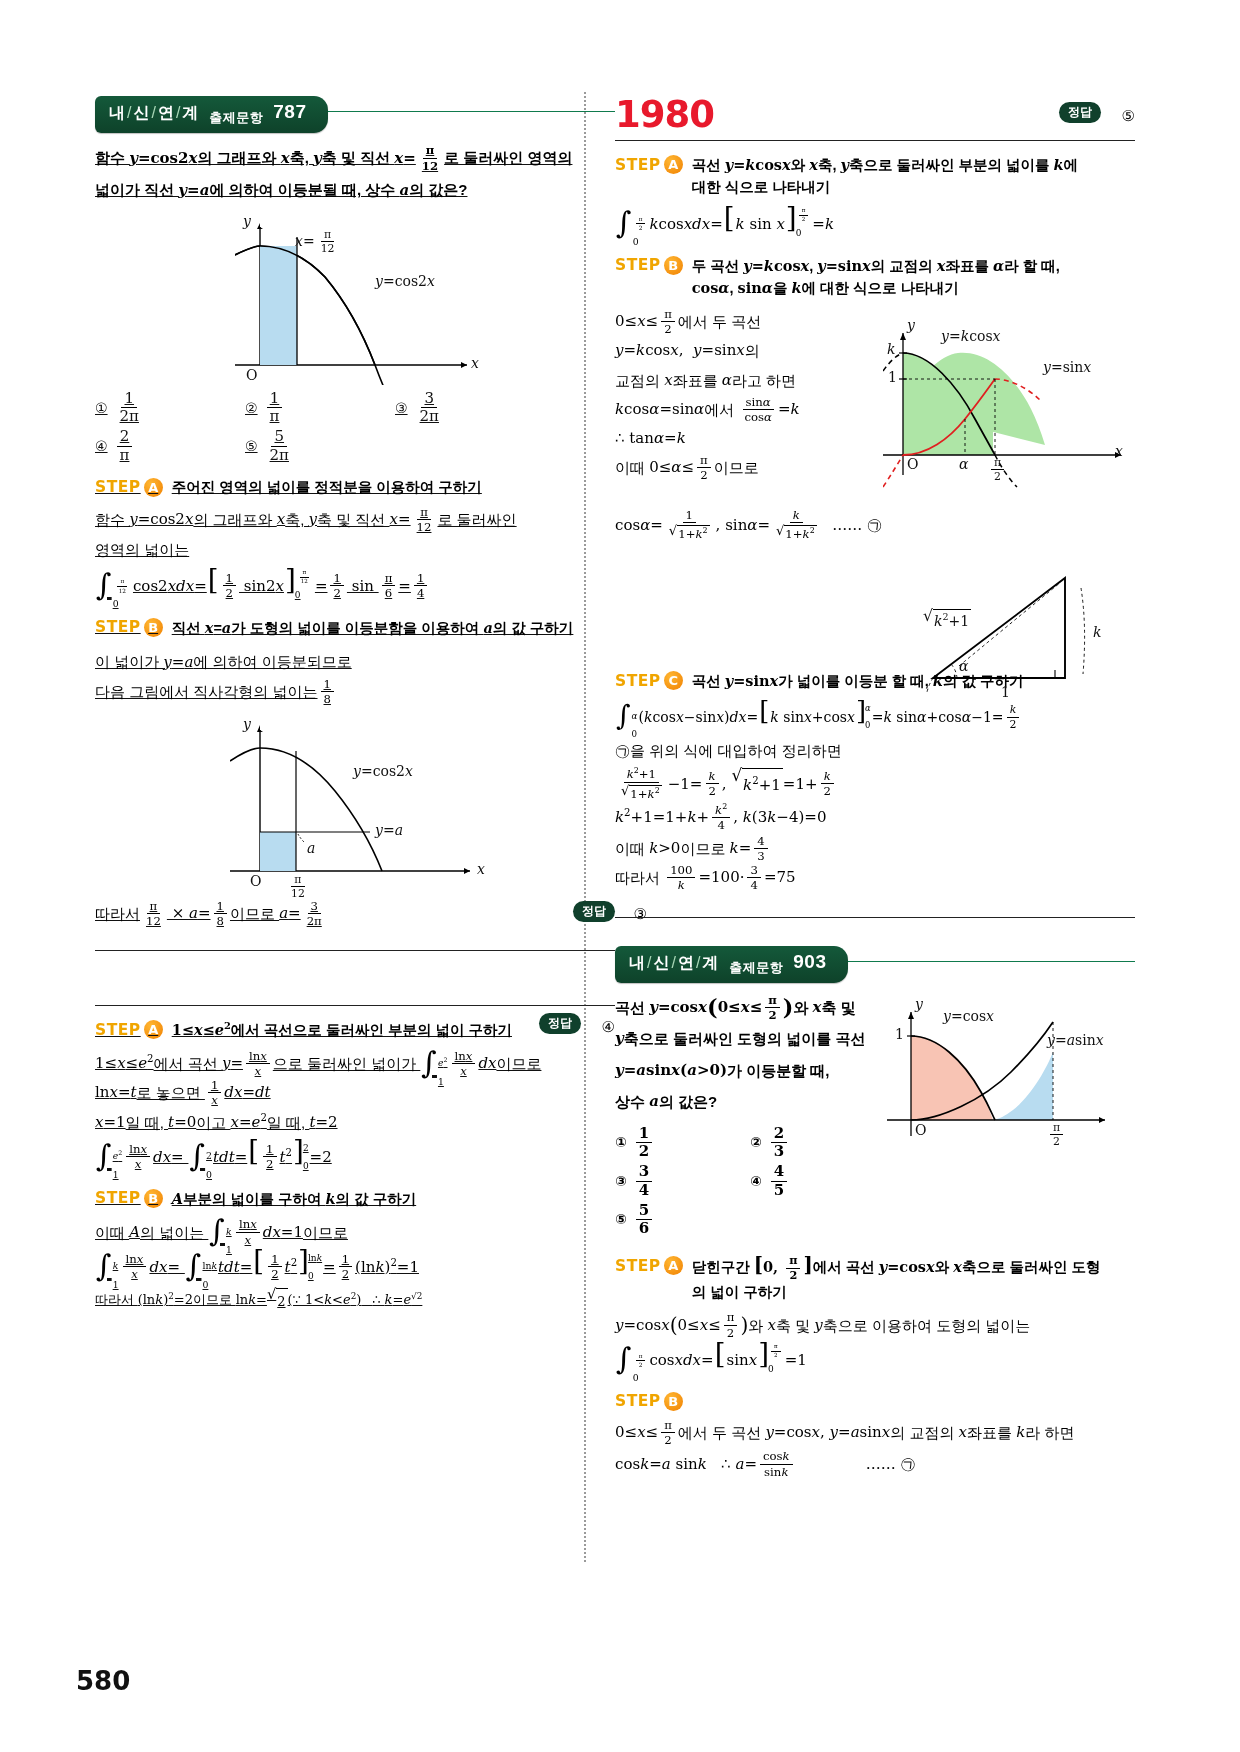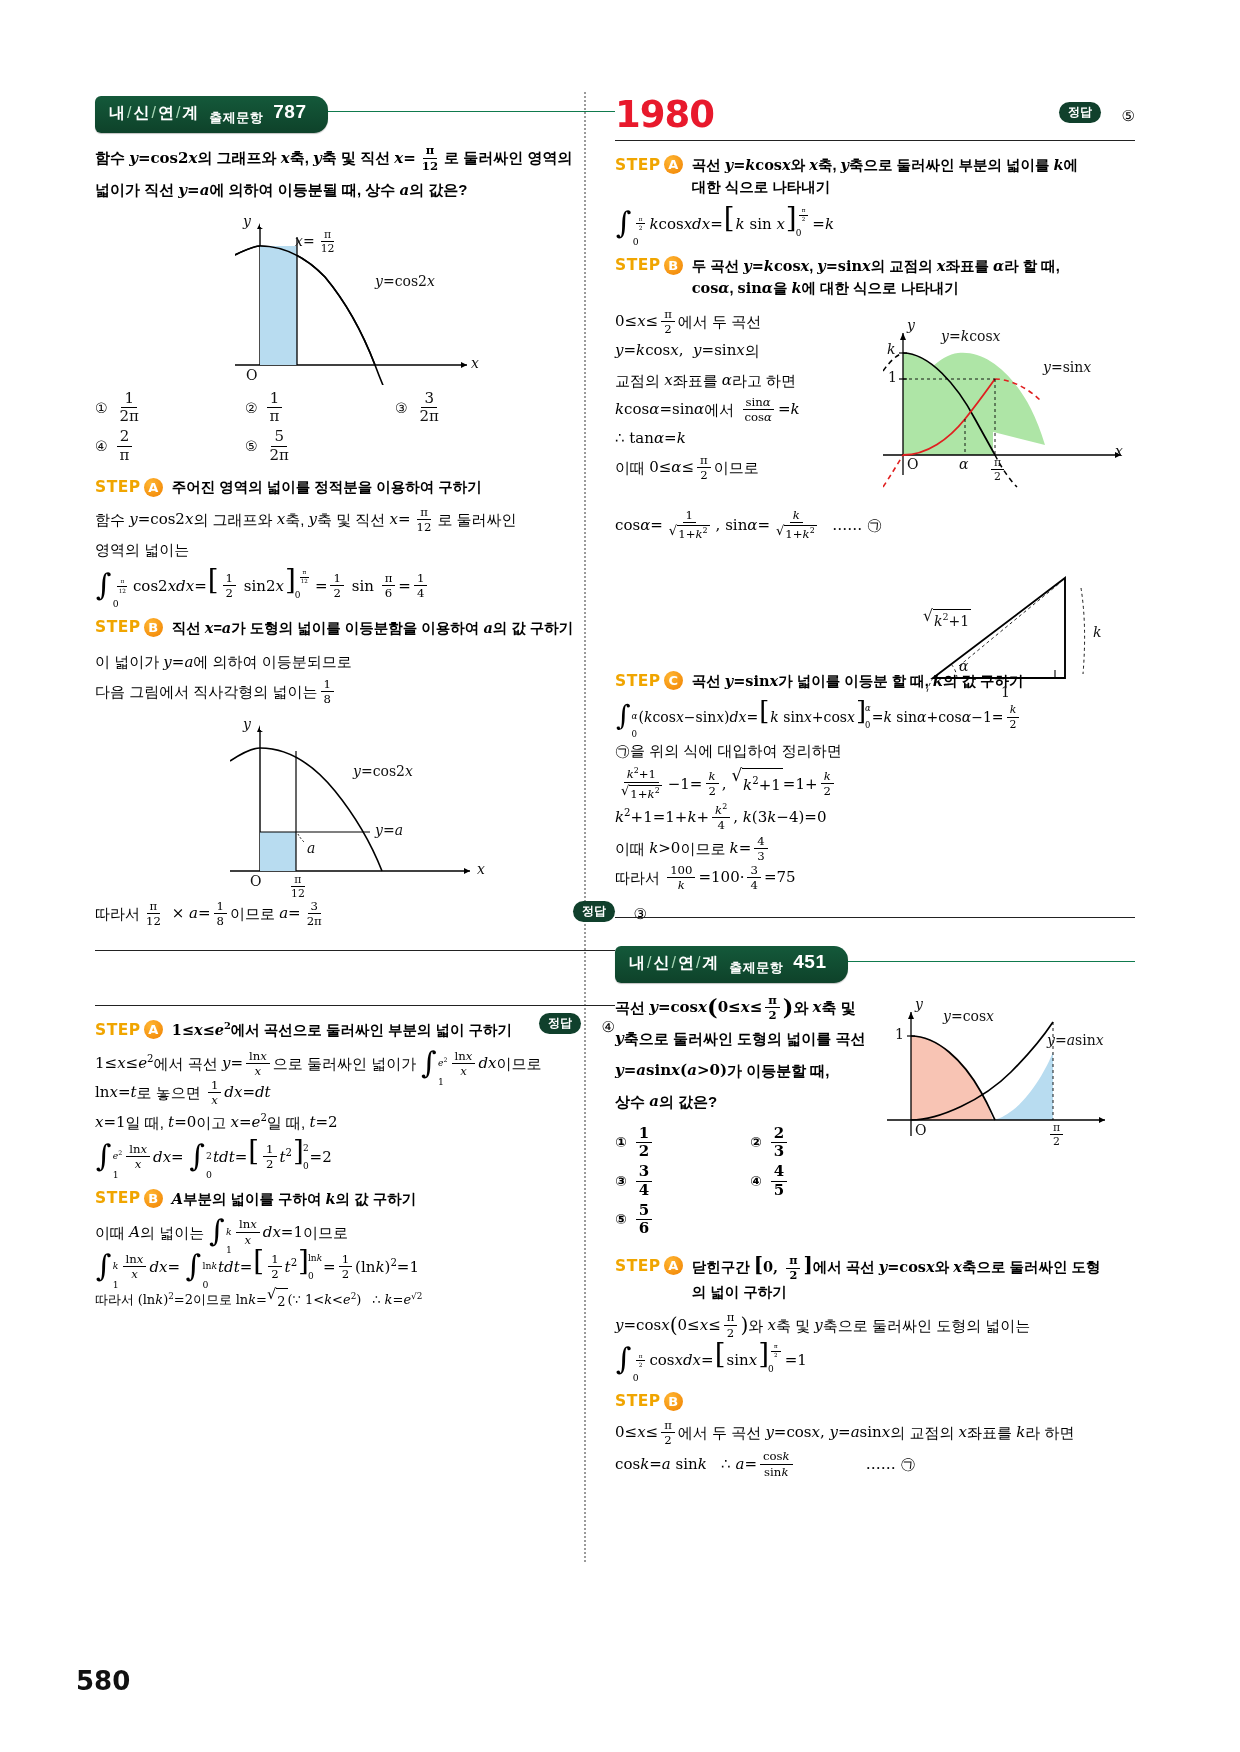--- a/index.html
+++ b/index.html
@@ -9,21 +9,21 @@
     background:#ffffff;
     font-family:"Liberation Sans", sans-serif;
     color:#111;
     position:relative;
     overflow:hidden;
   }
   .page { position:relative; width:1240px; height:1752px; }
 
   
   .col { position:absolute; top:0; width:520px; }
-  .col-left  { left:95px; }
+  .col-left  { left:95px;text-decoration:underline; }
   .col-right { left:615px; }
 
   .divider {
     position:absolute; left:584px; top:92px;
     width:0; height:1470px;
     border-left:2px dotted #9a9a9a;
   }
 
   
   .banner-wrap { position:relative; height:34px; margin-bottom:12px; }
@@ -848,21 +848,21 @@
       </div>
     </div>
 
     <div class="hr-sep" style="margin-top:24px;"></div>
 
     <div class="banner-wrap" style="margin-top:28px;">
       <div class="banner-rule"></div>
       <span class="banner">
         <span class="kr"><span>내</span><span class="sl">/</span><span>신</span><span class="sl">/</span><span>연</span><span class="sl">/</span><span>계</span></span>
         <span class="sub">출제문항</span>
-        <span class="num">451</span>
+        <span class="num">903</span>
       </span>
     </div>
 
     <div style="position:relative;min-height:220px;">
       <div class="txt b" style="width:270px;line-height:2.1;">
         <div class="mrow">
           <span>곡선&nbsp;</span>
             <span class="rm"><i class="v">y</i>=cos<i class="v">x</i></span>
           <span style="font-size:1.5em;font-family:'DejaVu Serif',serif;line-height:.6;">(</span>
           <span class="rm">0≤<i class="v">x</i>≤</span>
@@ -981,21 +981,21 @@
         <span class="rm">0≤<i class="v">x</i>≤</span>
           <span class="frac sm">
             <span class="n rm">π</span>
             <span class="d rm">2</span>
           </span>
         <span style="font-size:1.35em;font-family:'DejaVu Serif',serif;line-height:.6;">)</span>
         <span>와&nbsp;</span>
           <i class="v">x</i>
           <span>축 및&nbsp;</span>
           <i class="v">y</i>
-          <span>축으로 둘러싸인 도형의 넓이는</span>
+          <span>축으로 이용하여 도형의 넓이는</span>
       </div>
       <div class="mrow mathline">
         <span class="intg">
             <span class="sym">∫</span>
             <span class="lim">
               <span class="up"><span class="frac xs">
                   <span class="n rm">π</span>
                   <span class="d rm">2</span>
                 </span></span>
               <span class="lo rm">0</span>

